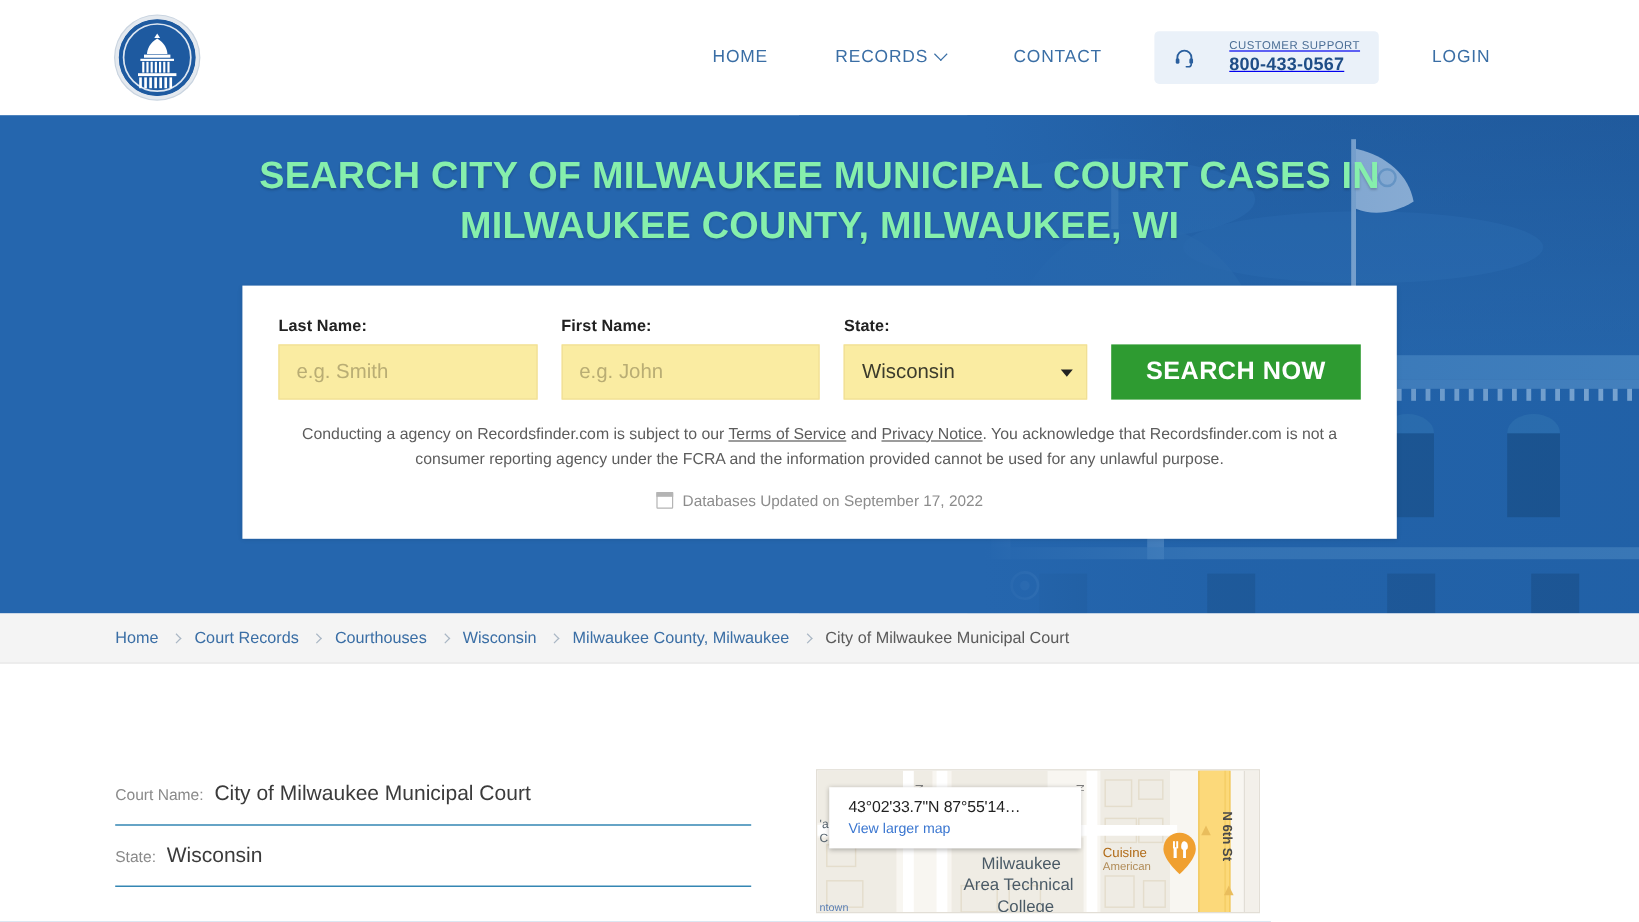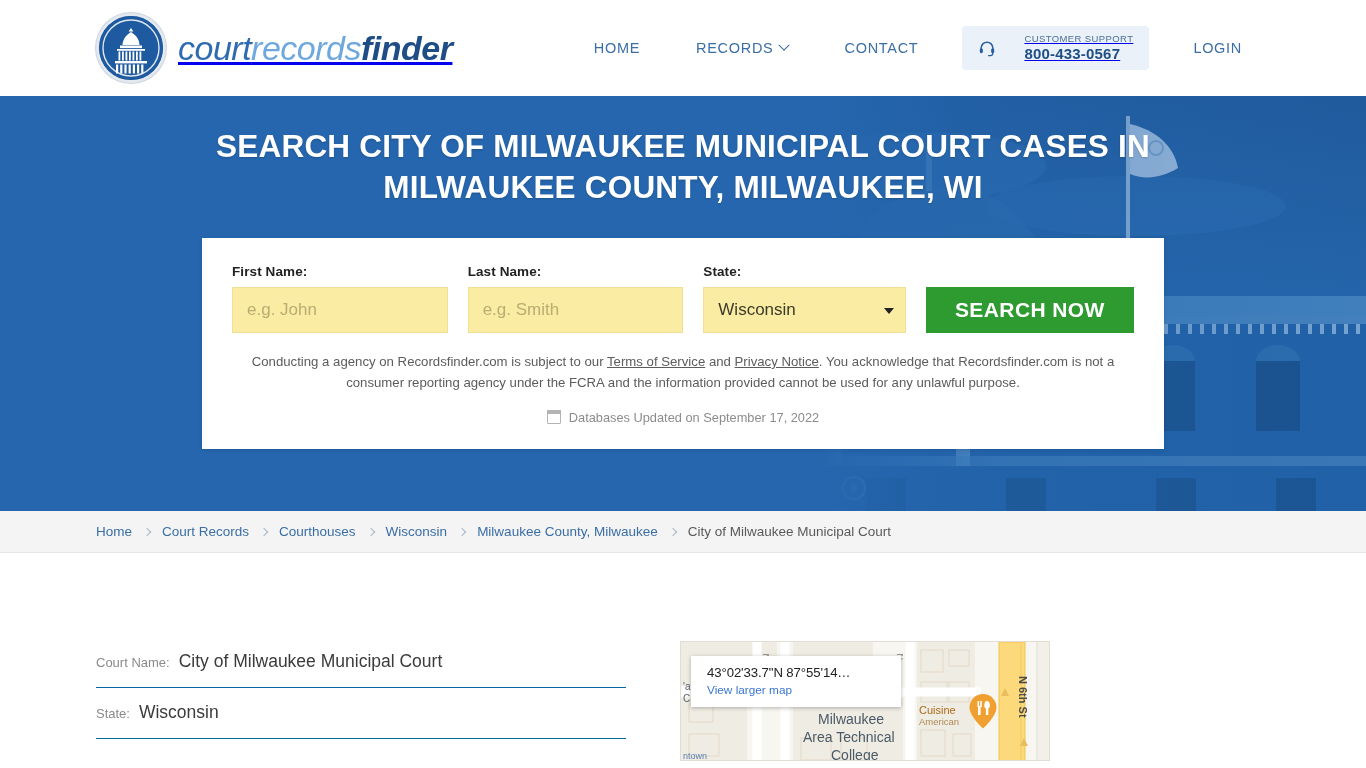--- a/index.html
+++ b/index.html
@@ -120,21 +120,21 @@
     right: 0; top: 0; height: 100%;
     width: 700px;
     background: linear-gradient(to right, #2566ae 0%, #2566ae 22%, rgba(37,102,174,0.55) 48%, rgba(37,102,174,0.35) 100%);
   }
   .hero-inner {
     position: relative;
     z-index: 3;
     padding-top: 30px;
   }
   .hero-title {
-    color: #ffffff;
+    color: #86efac;
     text-align: center;
     font-size: 31.5px;
     font-weight: 700;
     line-height: 1.30;
     letter-spacing: 0.2px;
     margin: 0 auto;
     max-width: 1100px;
     text-shadow: 0 1px 2px rgba(0,0,0,0.18);
   }
 
@@ -361,21 +361,20 @@
           <rect x="17" y="48.5" width="2.2" height="9"></rect>
           <rect x="21.2" y="48.5" width="2.2" height="9"></rect>
           <rect x="25.4" y="48.5" width="2.2" height="9"></rect>
           <rect x="29.6" y="48.5" width="2.2" height="9"></rect>
           <rect x="33.8" y="48.5" width="2.2" height="9"></rect>
           <rect x="38" y="48.5" width="2.2" height="9"></rect>
           <rect x="42.2" y="48.5" width="2.2" height="9"></rect>
         </g>
       </svg>
     </span>
-    <span class="brand-word"><span class="w1">court</span><span class="w2">records</span><span class="w3">finder</span></span>
   </a>
 
   <nav class="main-nav">
     <a class="nav-link" href="#">
         <span>HOME</span>
       </a>
     <a class="nav-link" href="#">
         <span>RECORDS</span>
         <span class="chev"></span>
       </a>
@@ -506,27 +505,27 @@
       <circle cx="48" cy="392" r="4" fill="#8fb8dd" opacity="0.6"></circle>
     </svg>
   </div>
   <div class="hero-fade"></div>
 
   <div class="hero-inner">
     <h1 class="hero-title">SEARCH CITY OF MILWAUKEE MUNICIPAL COURT CASES IN MILWAUKEE COUNTY, MILWAUKEE, WI</h1>
 
     <div class="search-card">
       <div class="form-row">
+        <div class="field ln">
+          <label class="field-label">Last Name:</label>
+          <input class="text-input" type="text" placeholder="e.g. Smith" style="">
+        </div>
         <div class="field fn">
           <label class="field-label">First Name:</label>
           <input class="text-input" type="text" placeholder="e.g. John" style="">
-        </div>
-        <div class="field ln">
-          <label class="field-label">Last Name:</label>
-          <input class="text-input" type="text" placeholder="e.g. Smith" style="">
         </div>
         <div class="field st">
           <label class="field-label">State:</label>
           <div class="select-wrap">
             <div class="select-input">Wisconsin</div>
             <span class="select-arrow"></span>
           </div>
         </div>
         <button class="search-btn">SEARCH NOW</button>
       </div>

